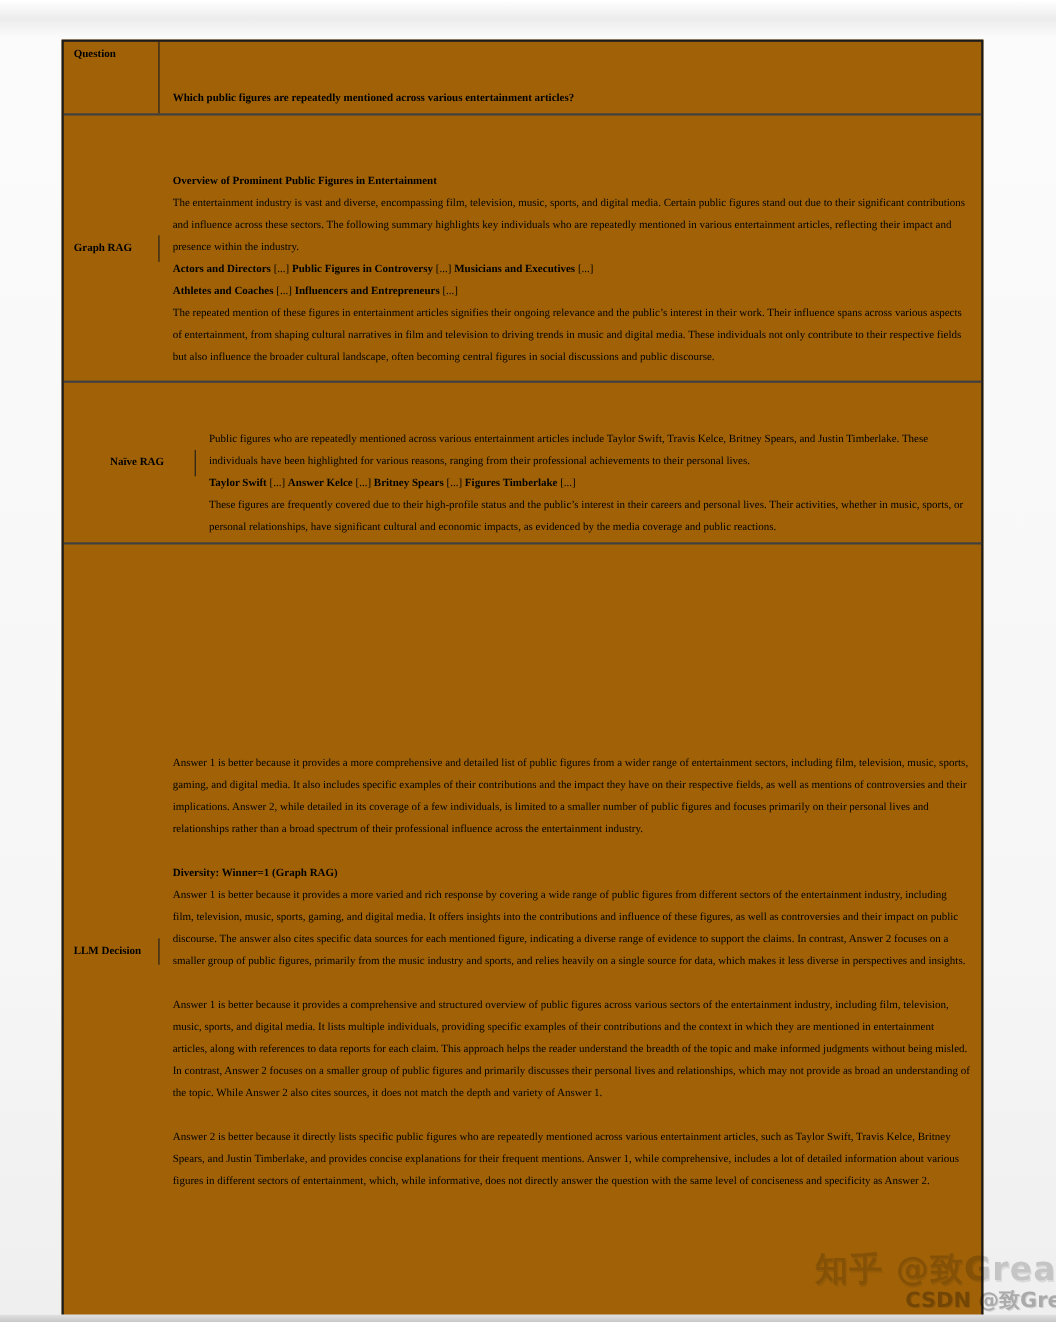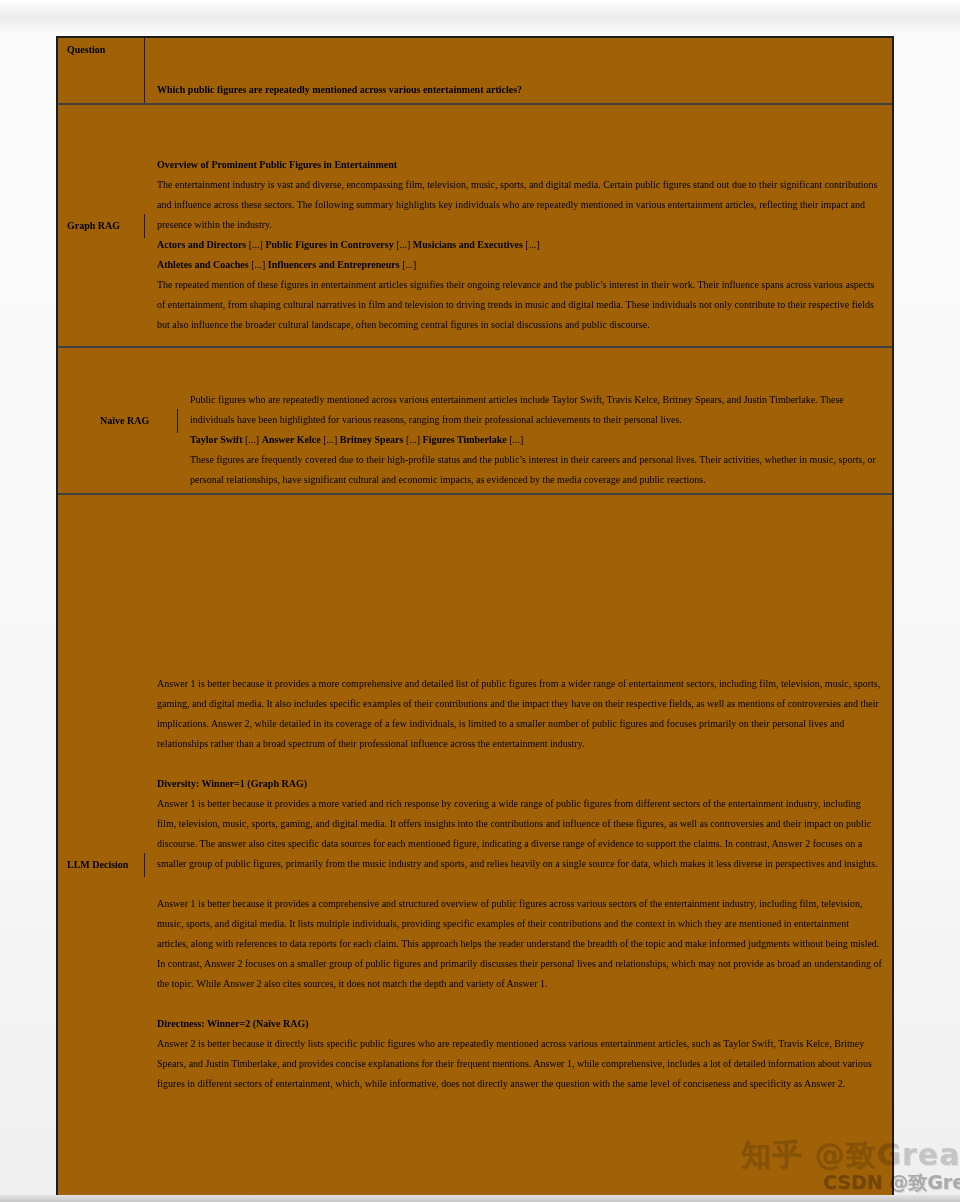--- a/index.html
+++ b/index.html
@@ -101,21 +101,20 @@
   <div class="t-row row-3">
     <div class="label-cell">LLM Decision</div>
     <div class="content-cell">
         <div class="para"><span>Answer 1 is better because it provides a more comprehensive and detailed list of public figures from a wider range of entertainment sectors, including film, television, music, sports, gaming, and digital media. It also includes specific examples of their contributions and the impact they have on their respective fields, as well as mentions of controversies and their implications. Answer 2, while detailed in its coverage of a few individuals, is limited to a smaller number of public figures and focuses primarily on their personal lives and relationships rather than a broad spectrum of their professional influence across the entertainment industry.</span></div>
         <div class="para spacer"></div>
         <div class="para"><span class="b">Diversity: Winner=1 (Graph RAG)</span></div>
         <div class="para"><span>Answer 1 is better because it provides a more varied and rich response by covering a wide range of public figures from different sectors of the entertainment industry, including film, television, music, sports, gaming, and digital media. It offers insights into the contributions and influence of these figures, as well as controversies and their impact on public discourse. The answer also cites specific data sources for each mentioned figure, indicating a diverse range of evidence to support the claims. In contrast, Answer 2 focuses on a smaller group of public figures, primarily from the music industry and sports, and relies heavily on a single source for data, which makes it less diverse in perspectives and insights.</span></div>
         <div class="para spacer"></div>
         <div class="para"><span>Answer 1 is better because it provides a comprehensive and structured overview of public figures across various sectors of the entertainment industry, including film, television, music, sports, and digital media. It lists multiple individuals, providing specific examples of their contributions and the context in which they are mentioned in entertainment articles, along with references to data reports for each claim. This approach helps the reader understand the breadth of the topic and make informed judgments without being misled. In contrast, Answer 2 focuses on a smaller group of public figures and primarily discusses their personal lives and relationships, which may not provide as broad an understanding of the topic. While Answer 2 also cites sources, it does not match the depth and variety of Answer 1.</span></div>
         <div class="para spacer"></div>
-        <div class="para"><span class="b">Directness: Winner=2 (Naïve RAG)</span></div>
         <div class="para"><span>Answer 2 is better because it directly lists specific public figures who are repeatedly mentioned across various entertainment articles, such as Taylor Swift, Travis Kelce, Britney Spears, and Justin Timberlake, and provides concise explanations for their frequent mentions. Answer 1, while comprehensive, includes a lot of detailed information about various figures in different sectors of entertainment, which, while informative, does not directly answer the question with the same level of conciseness and specificity as Answer 2.</span></div>
       </div>
   </div>
 </div>
 
 <div class="wm1">知乎 @致Great</div>
 <div class="wm2">CSDN @致Great</div>
 
 <div class="bottom-strip"></div>
 

